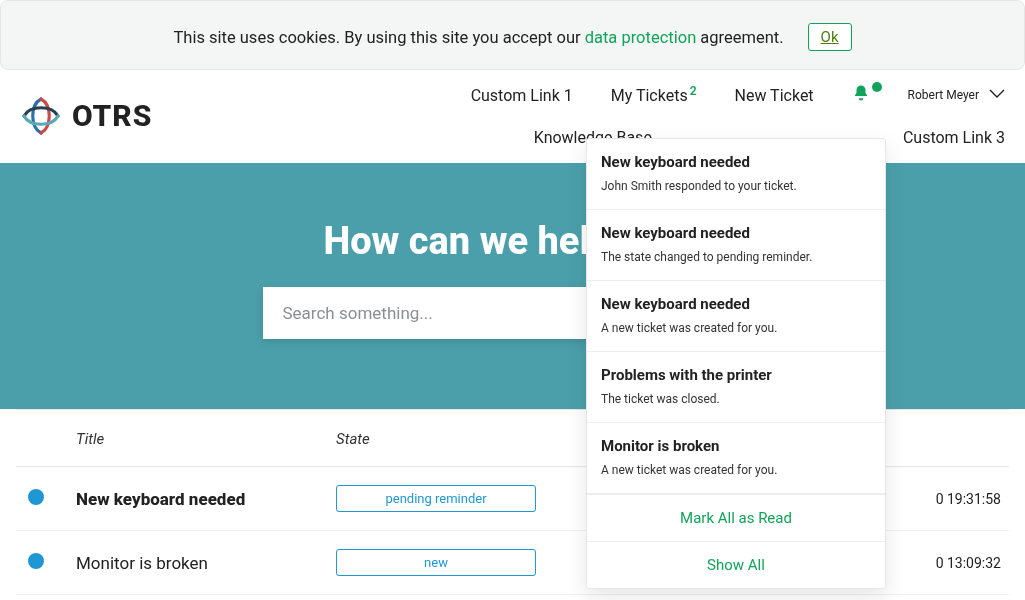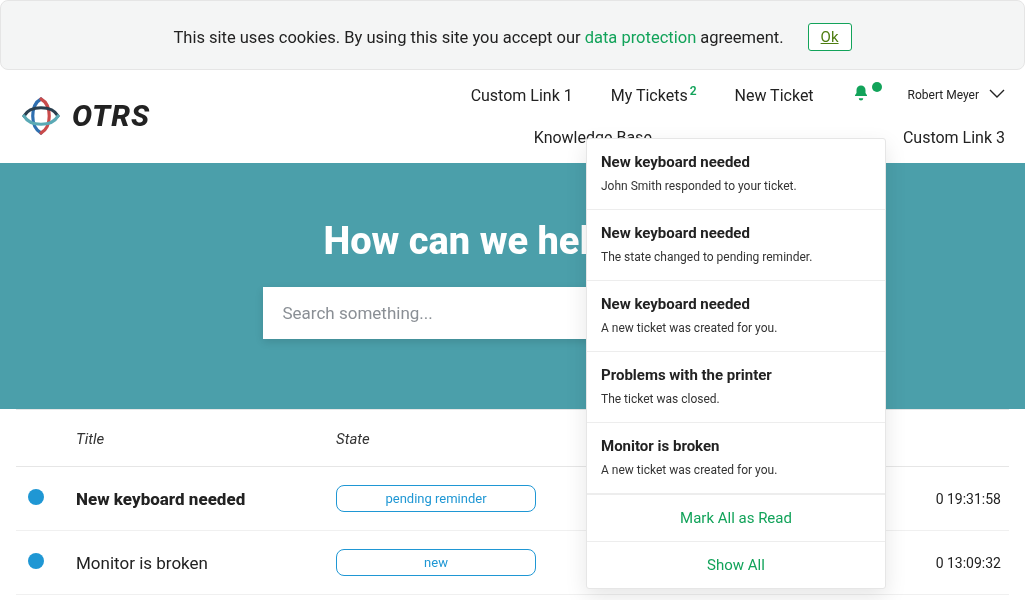--- a/index.html
+++ b/index.html
@@ -3,21 +3,21 @@
 <meta charset="utf-8">
 <style>
   * { box-sizing: border-box; margin: 0; padding: 0; font-family: -apple-system, BlinkMacSystemFont, "Segoe UI", Roboto, "Helvetica Neue", Arial, sans-serif; }
   body { background: #fff; color: #222; font-size: 15px; width: 1025px; }
   .cookie-bar { background: #f4f5f5; border: 1px solid #e5e5e5; border-radius: 8px; padding: 22px 0 18px; display:flex; align-items:center; justify-content:center; gap: 24px; }
   .cookie-text { font-size: 16.5px; color:#222; }
   .cookie-text a { color:#12a35a; text-decoration: none; }
   .ok-btn { border:1.5px solid #12a35a; color:#4d7c0f; background:#fff; padding:4px 12px; border-radius:3px; font-size:15px; cursor:pointer;text-decoration:underline; }
 
   .topnav { display:flex; align-items:center; padding: 14px 16px 0 16px; }
-  .logo-wrap { display:flex; align-items:center; gap:10px; padding-left:4px;font-style:italic; }
+  .logo-wrap { display:flex; align-items:center; gap:10px; padding-left:4px; }
   .logo-mark svg { display:block; }
   .logo-text { font-weight:800; font-size:30px; letter-spacing:1px; color:#222; }
   .nav-right { margin-left:auto; display:flex; flex-direction:column; align-items:flex-end; gap:20px;}
   .nav-row { display:flex; align-items:center; gap:38px; padding-right:4px; }
   .nav-link { color:#222; font-size:16px; cursor:pointer; white-space:nowrap; }
   .badge-sup { color:#12a35a; font-size:12px; vertical-align: super; margin-left:2px; font-weight:600; }
   .bell-wrap { position:relative; display:flex; align-items:center; }
   .bell { color:#12a35a; }
   .dot { position:absolute; top:-2px; right:-12px; width:10px; height:10px; border-radius:50%; background:#12a35a; }
   .user { display:flex; align-items:center; gap:10px; font-size:12px; cursor:pointer; }
@@ -43,21 +43,21 @@
   .table-wrap { padding: 0 16px; margin-top: 0; }
   table { width:100%; border-collapse:collapse; }
   thead th { text-align:left; font-weight:400; color:#333; font-size:15px; padding:20px 0 18px; border-bottom:1px solid #e6e6e6; }
   thead tr { border-top:1px solid #e6e6e6;font-style:italic; }
   tbody td { padding:18px 0; border-bottom:1px solid #f0f0f0; vertical-align:middle; font-size:15px; }
   .col-dot { width:60px; padding-left:12px !important; }
   .row-dot { width:16px; height:16px; border-radius:50%; background:#1f97d4; display:inline-block; }
   .col-title { width:260px; }
   .title-strong { font-weight:800; font-size:17px; }
   .title-normal { font-weight:400; font-size:17px; }
-  .state-pill { display:inline-block; border:1.3px solid #1f97d4; color:#1f97d4; font-size:13px; padding:5px 0; border-radius:8px; width:200px; text-align:center; }
+  .state-pill { display:inline-block; border:1.3px solid #1f97d4; color:#1f97d4; font-size:13px; padding:5px 0; border-radius:3px; width:200px; text-align:center; }
   .col-state { width:320px;margin-left:20px; }
   .col-time { text-align:right; padding-right:8px !important; color:#222; font-size:14px; }
 </style>
 </head>
 <body>
 
 <div class="cookie-bar">
   <div class="cookie-text">
     <span>This site uses cookies. By using this site you accept our </span><a href="#">data protection</a><span> agreement.</span>
   </div>

